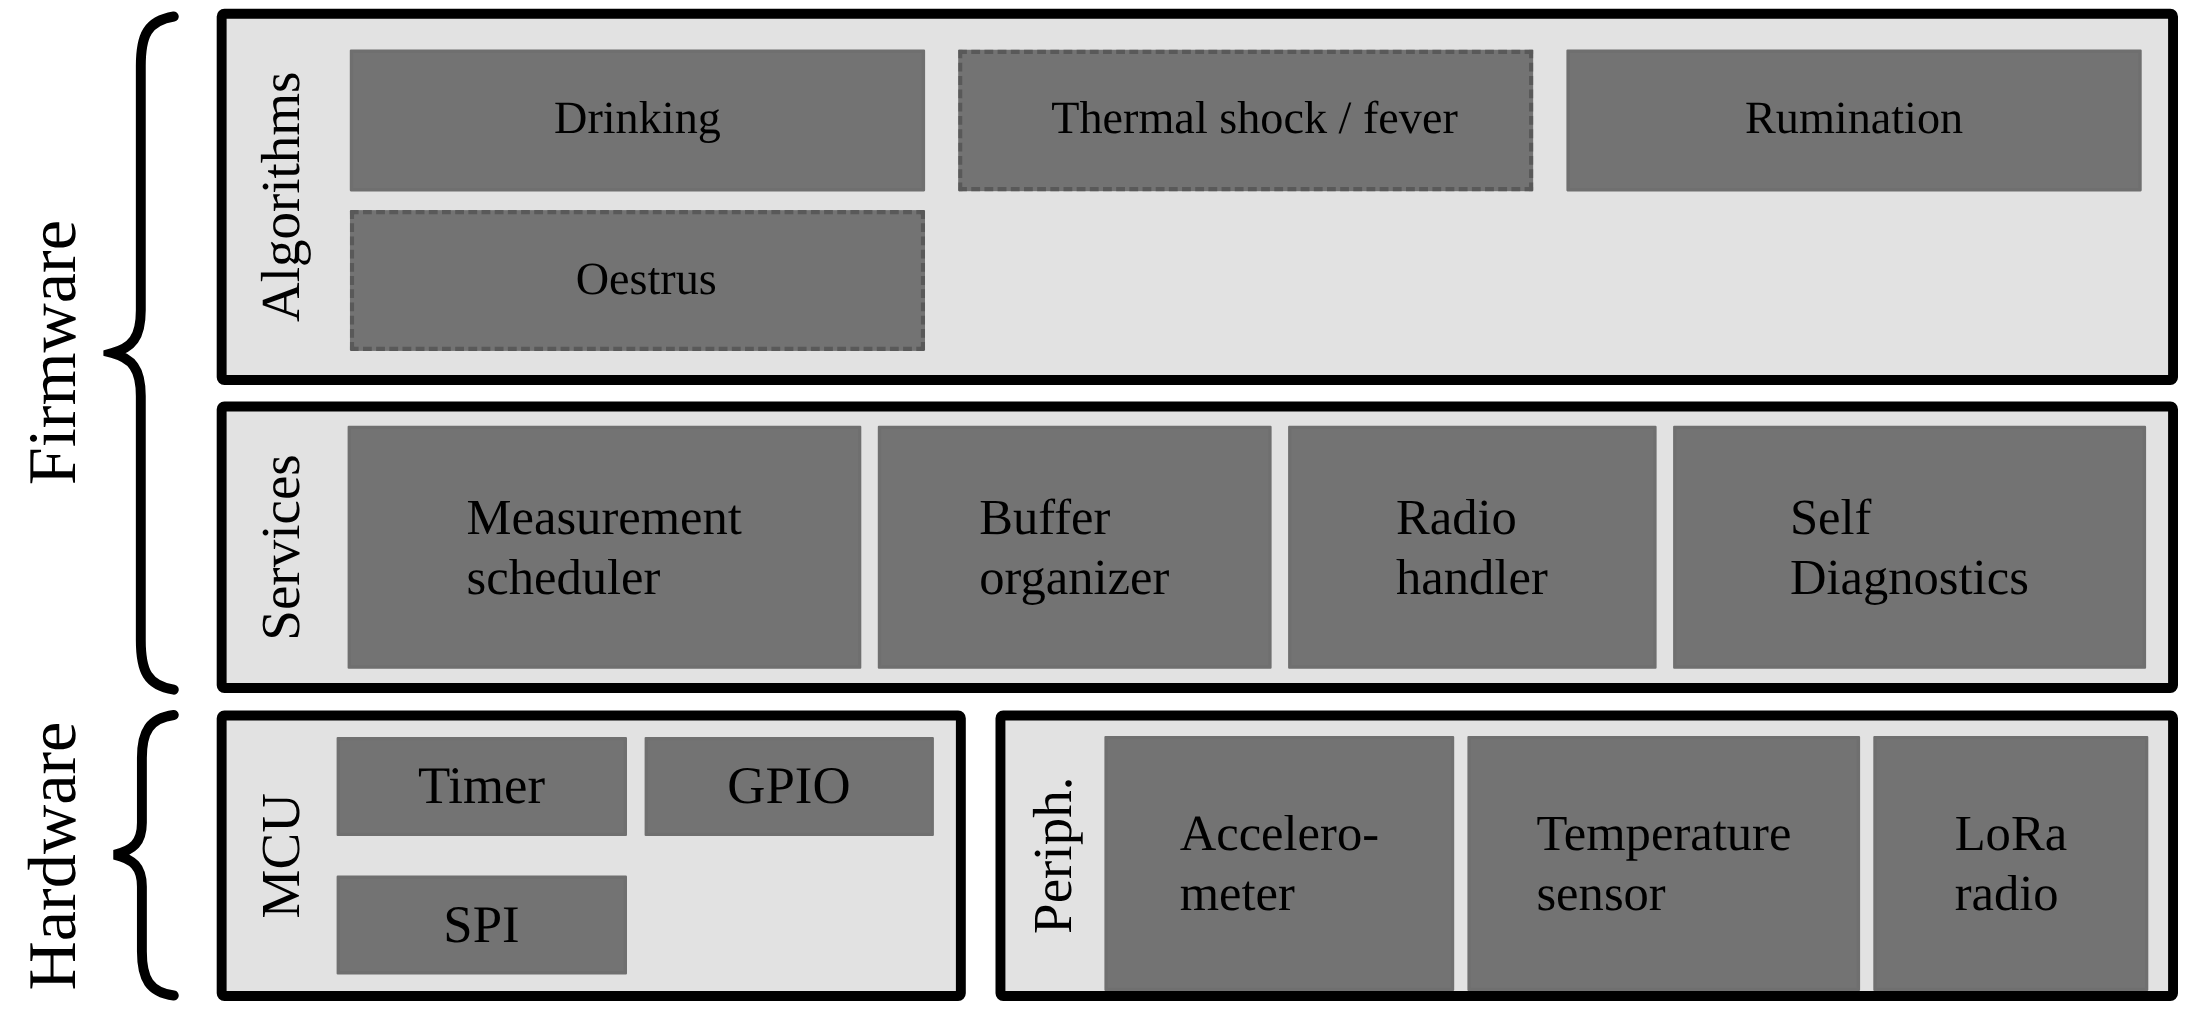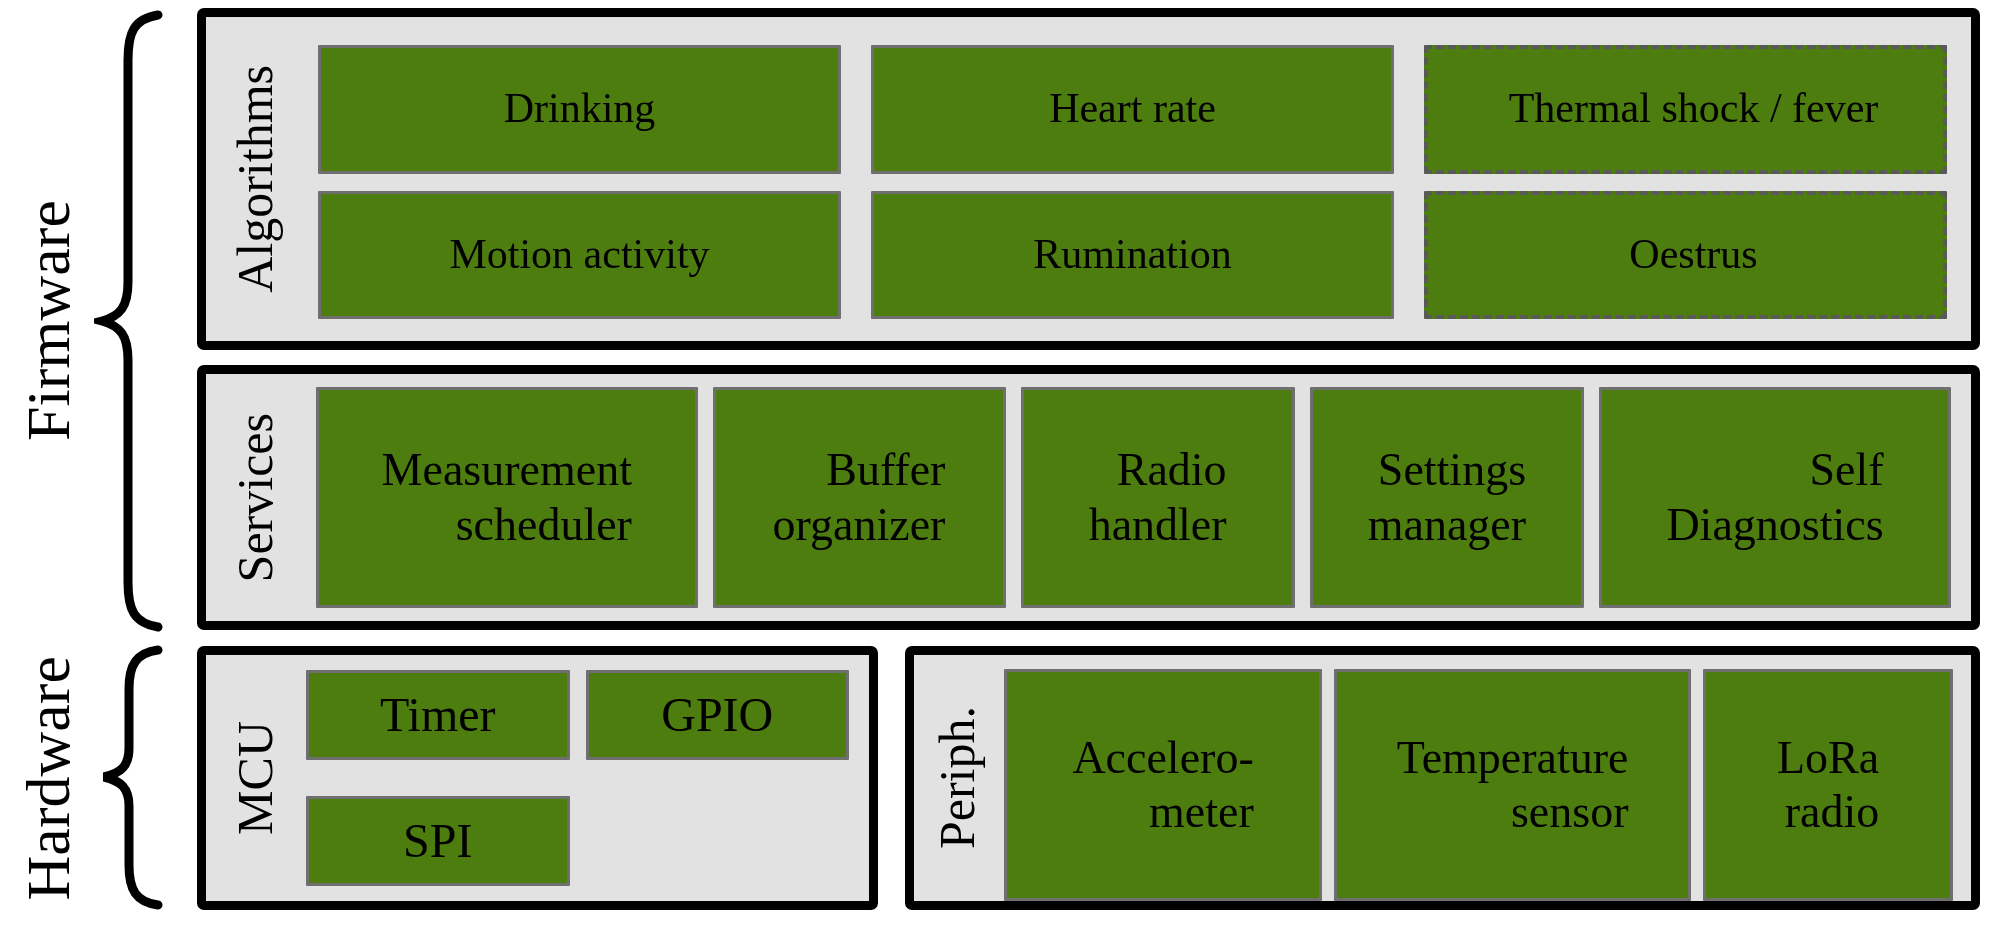--- a/index.html
+++ b/index.html
@@ -37,24 +37,24 @@
   .hw-row { height: 264px; display: flex; gap: 27px; }
   .panel-mcu { width: 681px; flex: 0 0 auto; }
   .panel-periph { flex: 1; }
 
   .vcol { flex: 0 0 auto; width: 98px; display: flex; align-items: center; justify-content: center; }
   .vcol-narrow { width: 86px; }
   .vcol .vtext { font-size: 50px; }
 
   
   .box {
-    background: #4d7c0f;
+    background: #737373;
     border: 3px solid #6f6f6f;
     display: flex; align-items: center; justify-content: center;
-    text-align: right;
+    text-align: left;
     white-space: pre-line;
     line-height: 1.18;
     box-sizing: border-box;
     border-radius: 1px;
   }
   .box.dashed { border: 4px dashed #595959; padding-left: 16px; }
 
   .algo-grid {
     flex: 1; display: grid;
     grid-template-columns: 1fr 1fr 1fr;
@@ -102,41 +102,37 @@
   </svg>
 
   <div class="main">
 
     <section class="panel panel-algorithms">
       <div class="vcol">
         <span class="vtext">Algorithms</span>
       </div>
       <div class="algo-grid">
         <div class="box">Drinking</div>
-        <div class="box">Heart rate</div>
         <div class="box dashed">Thermal shock / fever</div>
-        <div class="box">Motion activity</div>
         <div class="box">Rumination</div>
         <div class="box dashed">Oestrus</div>
       </div>
     </section>
 
     <section class="panel panel-services">
       <div class="vcol">
         <span class="vtext">Services</span>
       </div>
       <div class="services-row">
         <div class="box flex-s1">Measurement
 scheduler</div>
         <div class="box flex-s2">Buffer
 organizer</div>
         <div class="box flex-s3">Radio
 handler</div>
-        <div class="box flex-s4">Settings
-manager</div>
         <div class="box flex-s5">Self
 Diagnostics</div>
       </div>
     </section>
 
     <div class="hw-row">
 
       <section class="panel panel-mcu">
         <div class="vcol">
           <span class="vtext">MCU</span>

